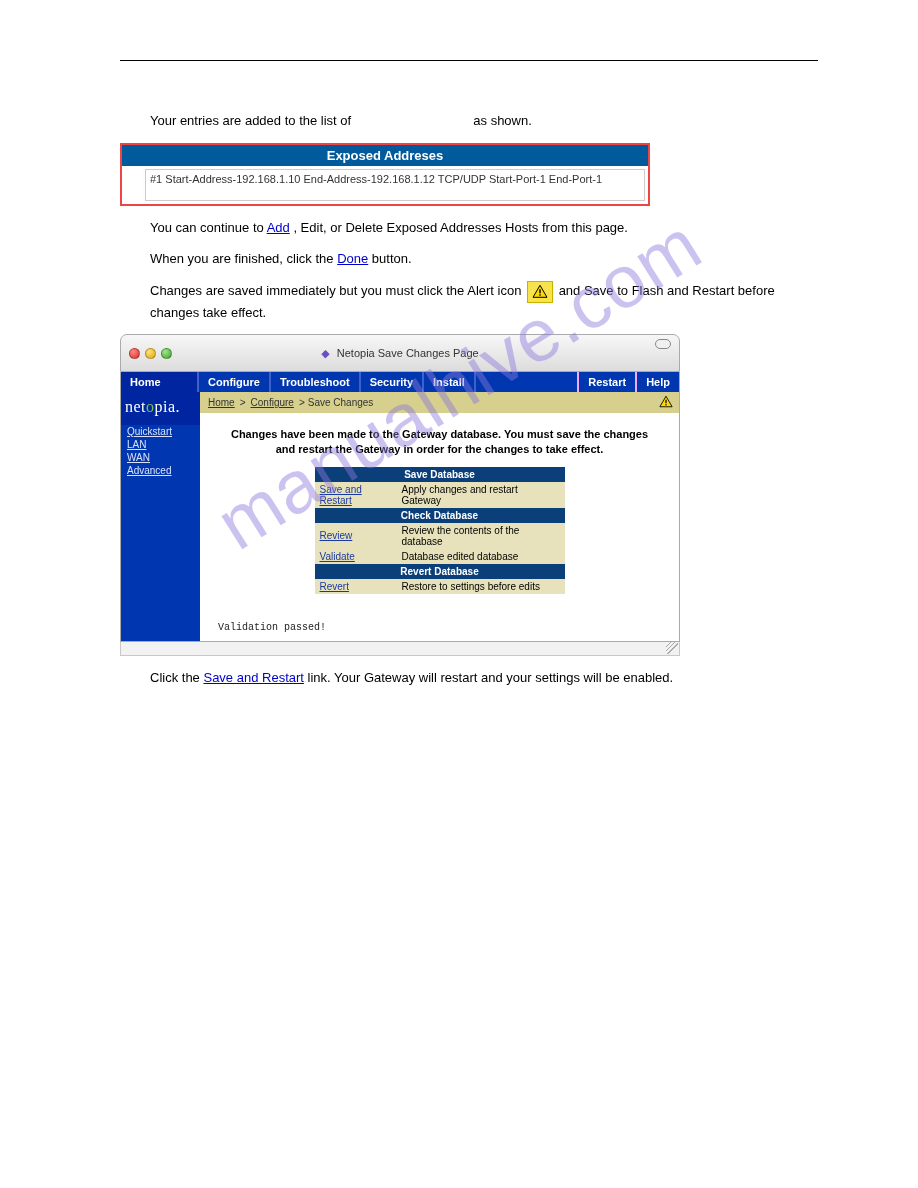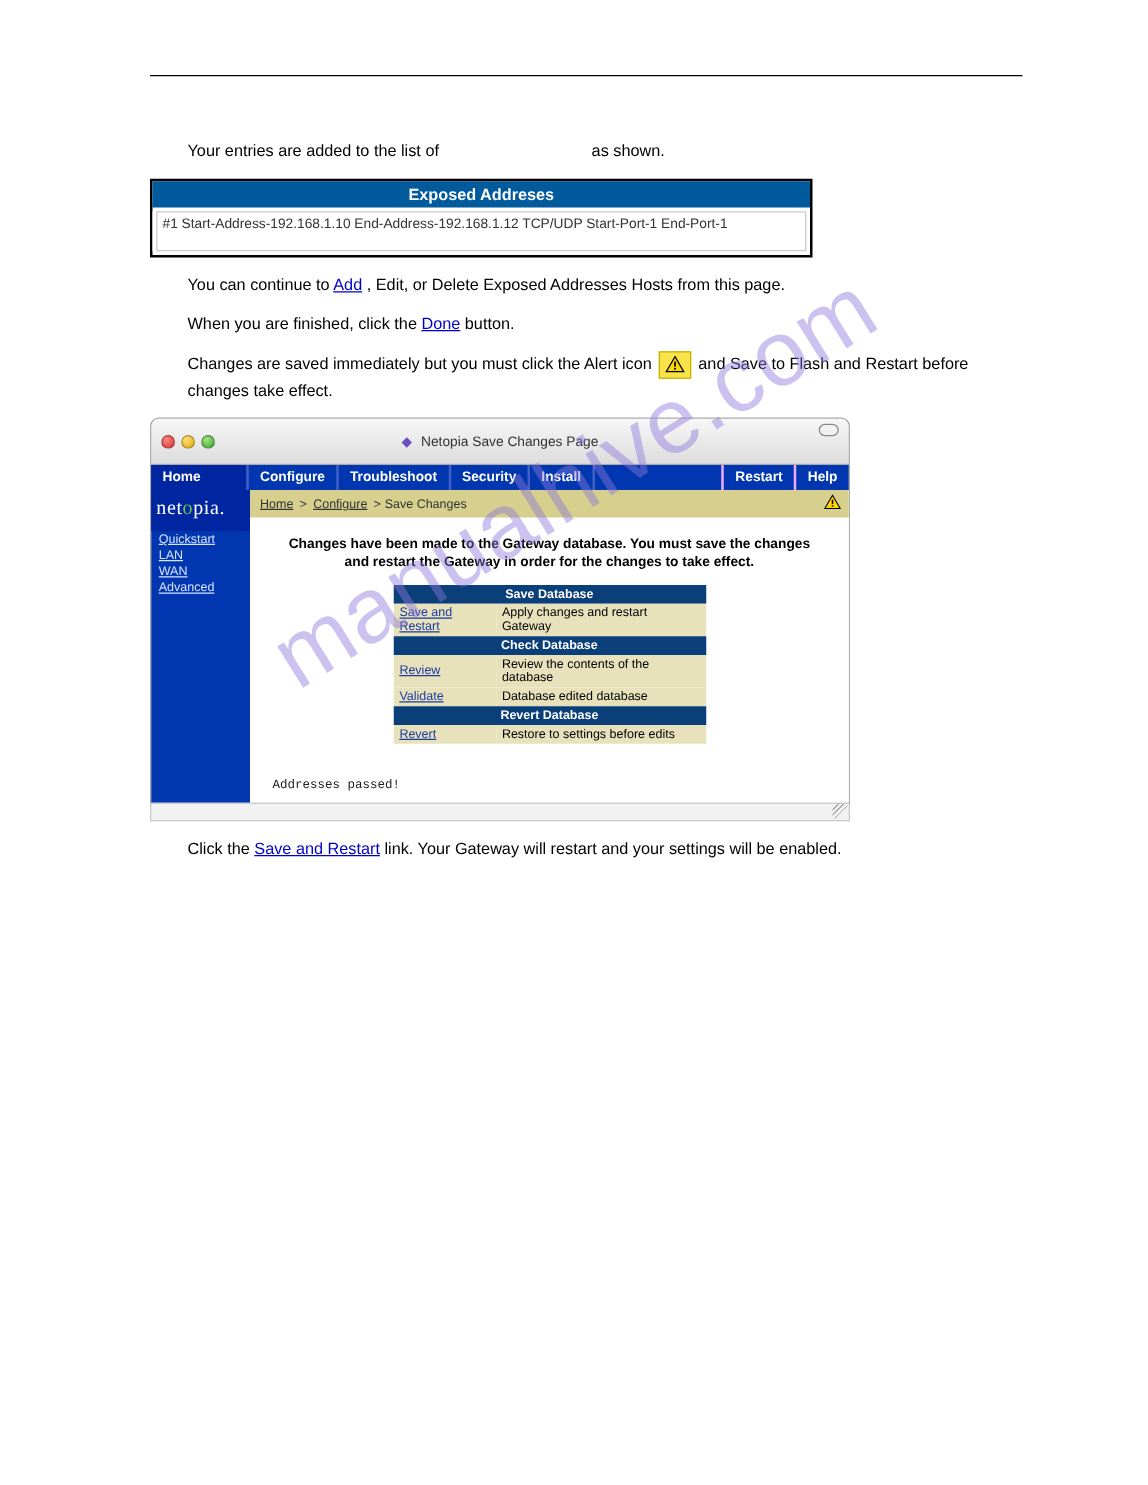--- a/index.html
+++ b/index.html
@@ -28,32 +28,33 @@
   .link {
     color: #0000cc;
     text-decoration: underline;
     cursor: pointer;
   }
   .white-hidden { color: #fff; }
   
   .exposed-wrap {
     margin: 10px 0 10px 10px;
     width: 530px;
-    border: 2px solid #000000;
+    border: 2px solid #ef4444;
   }
   .exposed-header {
     background: #005a9c;
     color: #fff;
     font-weight: bold;
     text-align: center;
     padding: 3px 0;
     font-size: 13px;
   }
   .exposed-body {
     background: #fdfdfd;
+    margin-left: 20px;
   }
   .exposed-list {
     height: 32px;
     background: #fff;
     border: 1px solid #ccc;
     margin: 3px;
     font-family: "Lucida Grande", Verdana, sans-serif;
     font-size: 11px;
     padding: 3px 4px;
     overflow: auto;
@@ -386,21 +387,21 @@
             <tr>
                   <td colspan="2" class="hdr">Revert Database</td>
                 </tr>
             <tr>
               <td class="row-l"><a>Revert</a></td>
               <td class="row-r">Restore to settings before edits</td>
             </tr>
           </tbody>
             </table>
 
-          <div class="validation">Addresses passed!</div>
+          <div class="validation">Validation passed!</div>
         </div>
       </div>
     </div>
     <div class="statusbar">
       <div class="grip"></div>
     </div>
   </div>
 
   <p class="para">
     <span>Click the </span>

